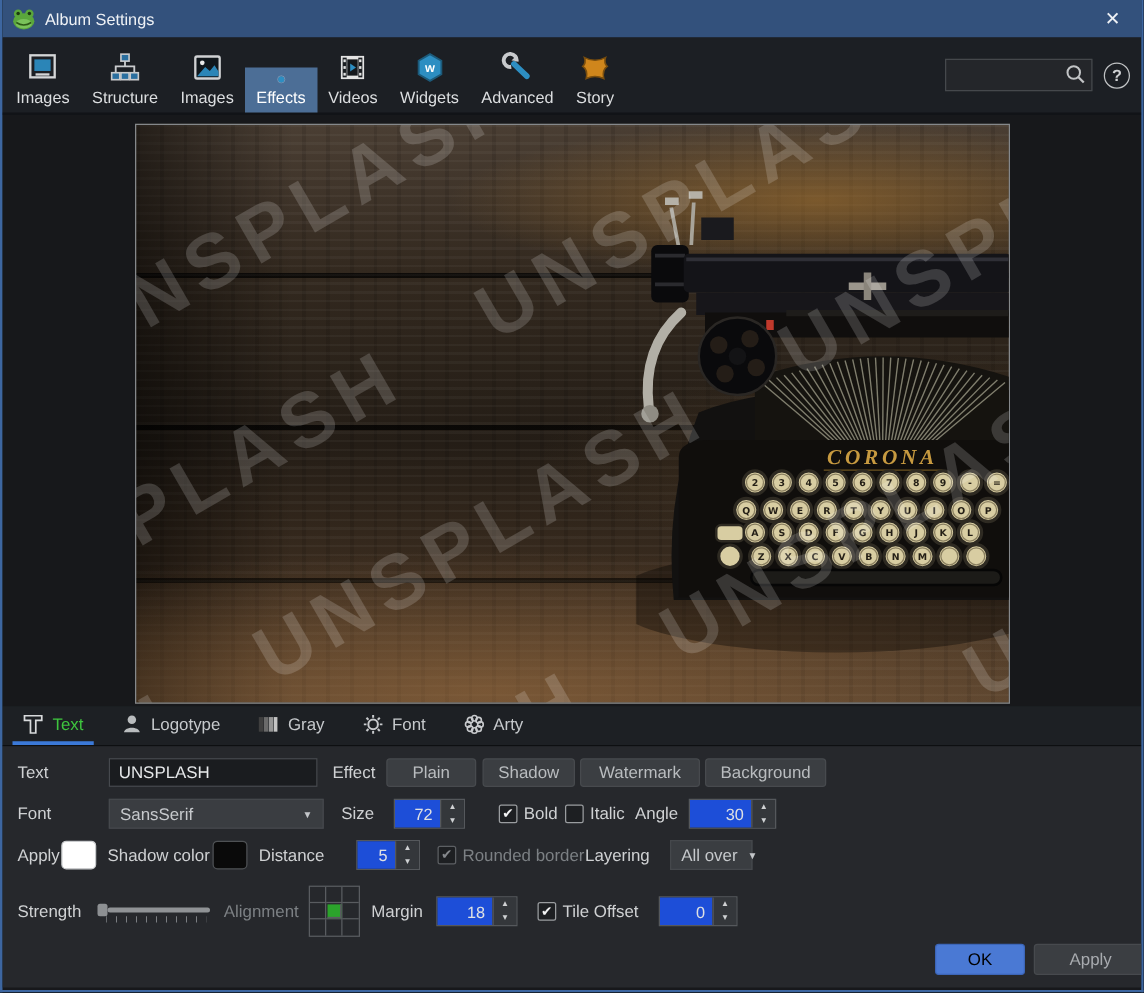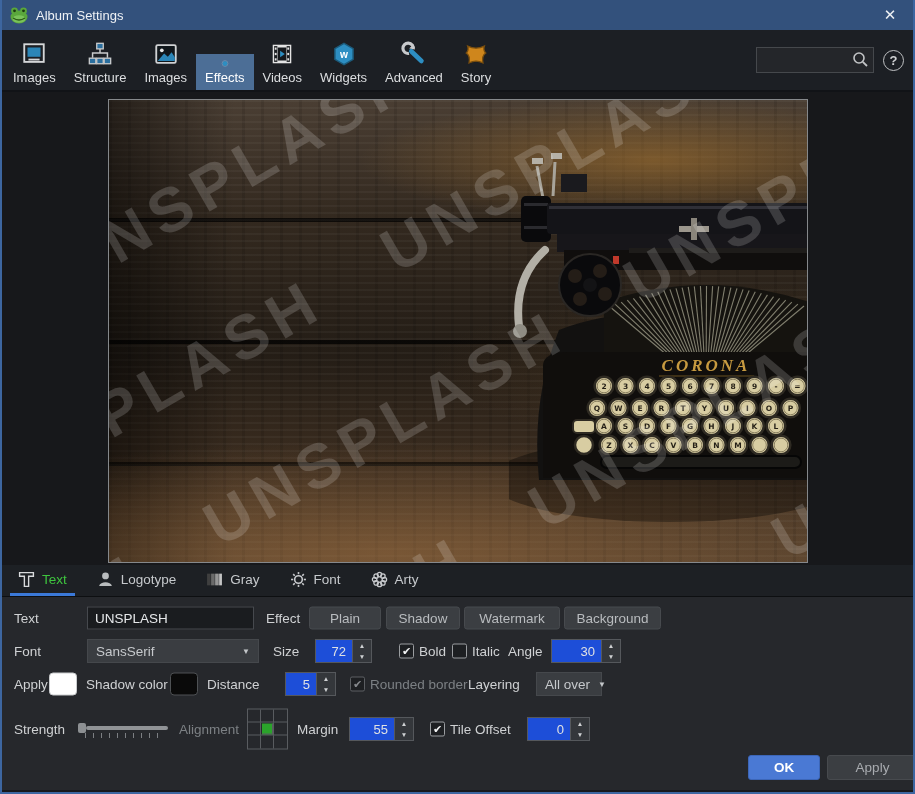--- a/index.html
+++ b/index.html
@@ -99,21 +99,21 @@
   .slider .ticks { position: absolute; left: 7px; right: 3px; top: 14px; height: 5px;
     background: repeating-linear-gradient(90deg, #7c7f83 0 1px, rgba(0,0,0,0) 1px 8px); }
   .agrid { width: 41px; height: 41px; display: grid; grid-template-columns: repeat(3,1fr);
     grid-template-rows: repeat(3,1fr); border: 1px solid #595c60; }
   .agrid span { border-right: 1px solid #595c60; border-bottom: 1px solid #595c60;
     display: flex; align-items: center; justify-content: center; }
   .agrid span:nth-child(3n) { border-right: none; }
   .agrid span:nth-child(n+7) { border-bottom: none; }
   .agrid .sel-dot { width: 11px; height: 11px; background: #2ba32b; }
   .ok-btn { height: 25px; background: #4a79d4; border: 1px solid #3c66b8; border-radius: 3px;
-    color: #ffffff; font-weight: bold; font-size: 13.5px; display: inline-flex; align-items: center;
+    color: #000000; font-weight: normal; font-size: 13.5px; display: inline-flex; align-items: center;
     justify-content: center; }
   .apply-btn { height: 25px; background: #3b3e42; border: 1px solid #474a4e; border-radius: 3px;
     color: #a8abaf; font-size: 13.5px; display: inline-flex; align-items: center; justify-content: center; }
   .bold { font-weight: normal; }
 </style>
 </head>
 <body>
 
 <div class="window">
 
@@ -561,21 +561,21 @@
           <span>
             <span class="sel-dot"></span>
           </span>
           <span></span>
         <span></span>
           <span></span>
           <span></span>
       </span>
       <span style="left:295px">Margin</span>
       <span class="spinner" style="left:347px">
-        <span class="spin-val" style="width:44px">55</span>
+        <span class="spin-val" style="width:44px">18</span>
         <span class="spin-btns">
             <span>▲</span>
             <span>▼</span>
           </span>
       </span>
       <span class="cb checked" style="left:428px"></span>
       <span style="left:448px">Tile</span>
       <span style="left:473px">Offset</span>
       <span class="spinner" style="left:525px">
         <span class="spin-val" style="width:42px">0</span>

